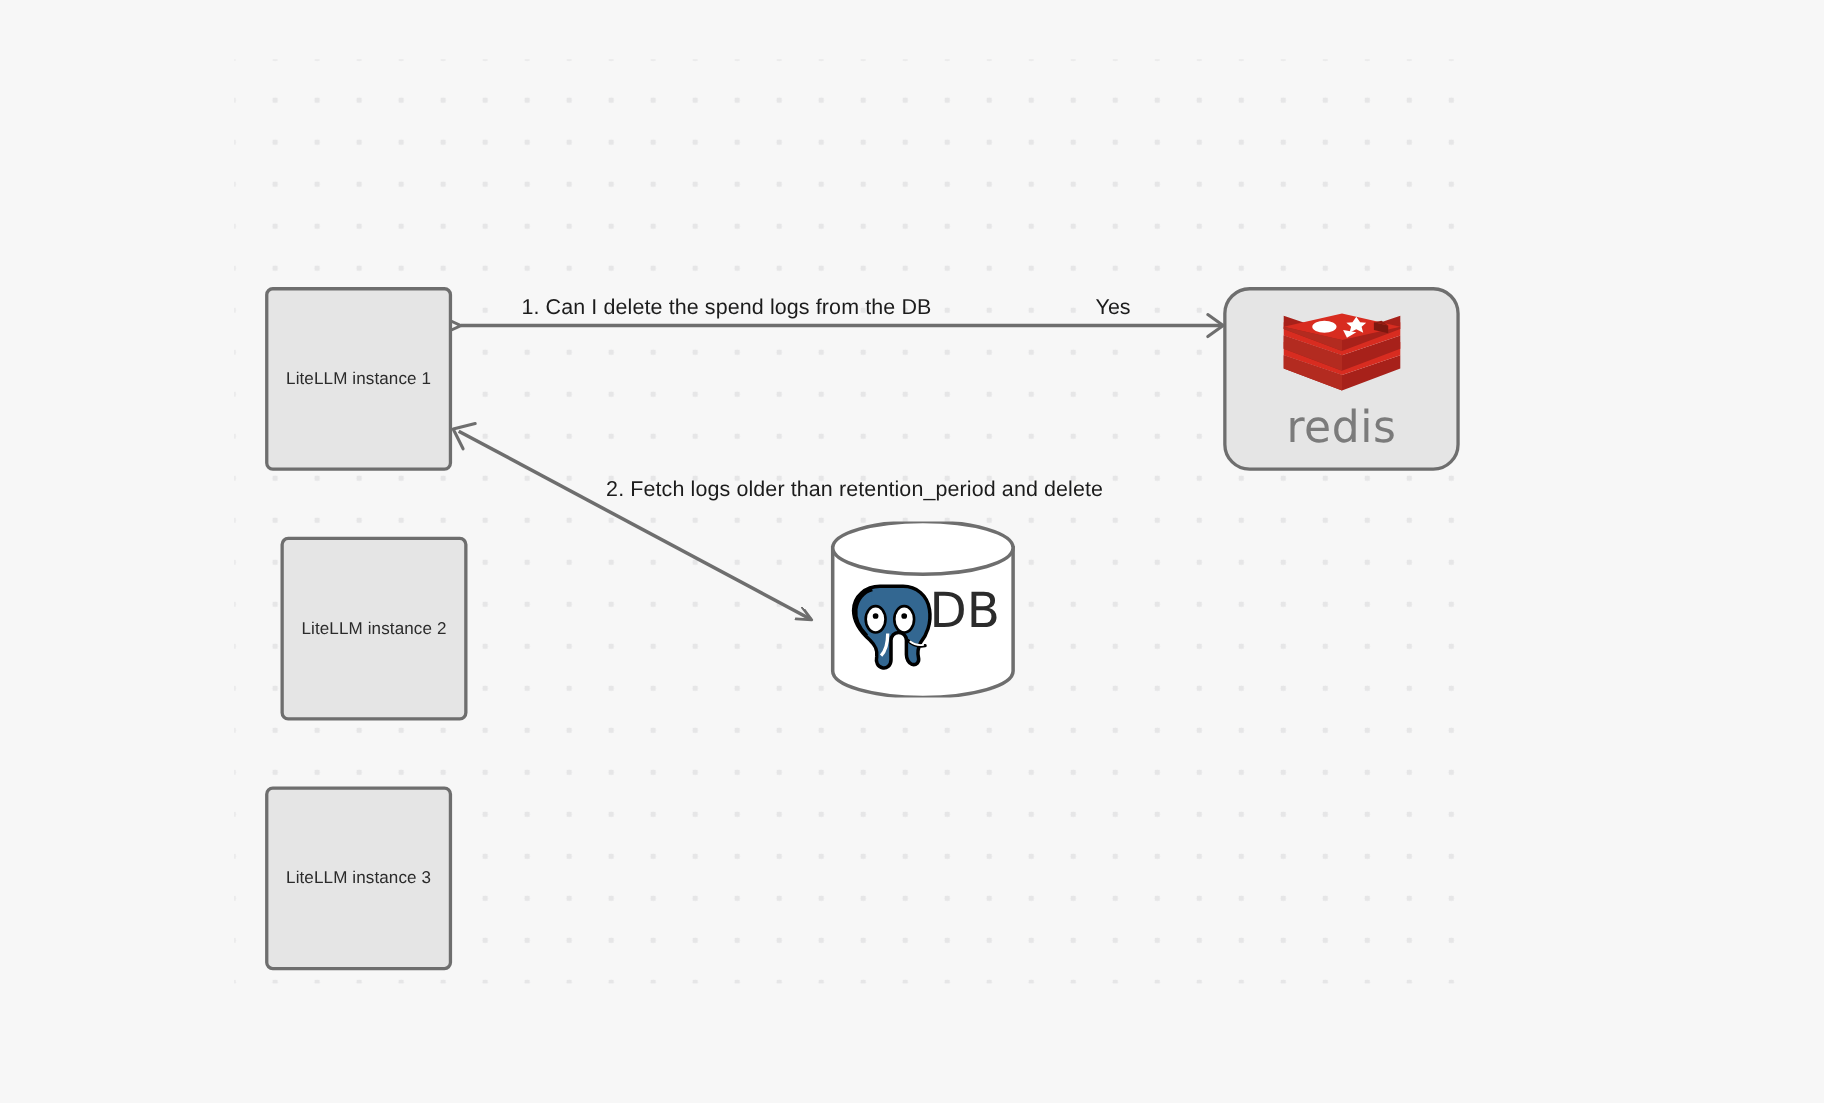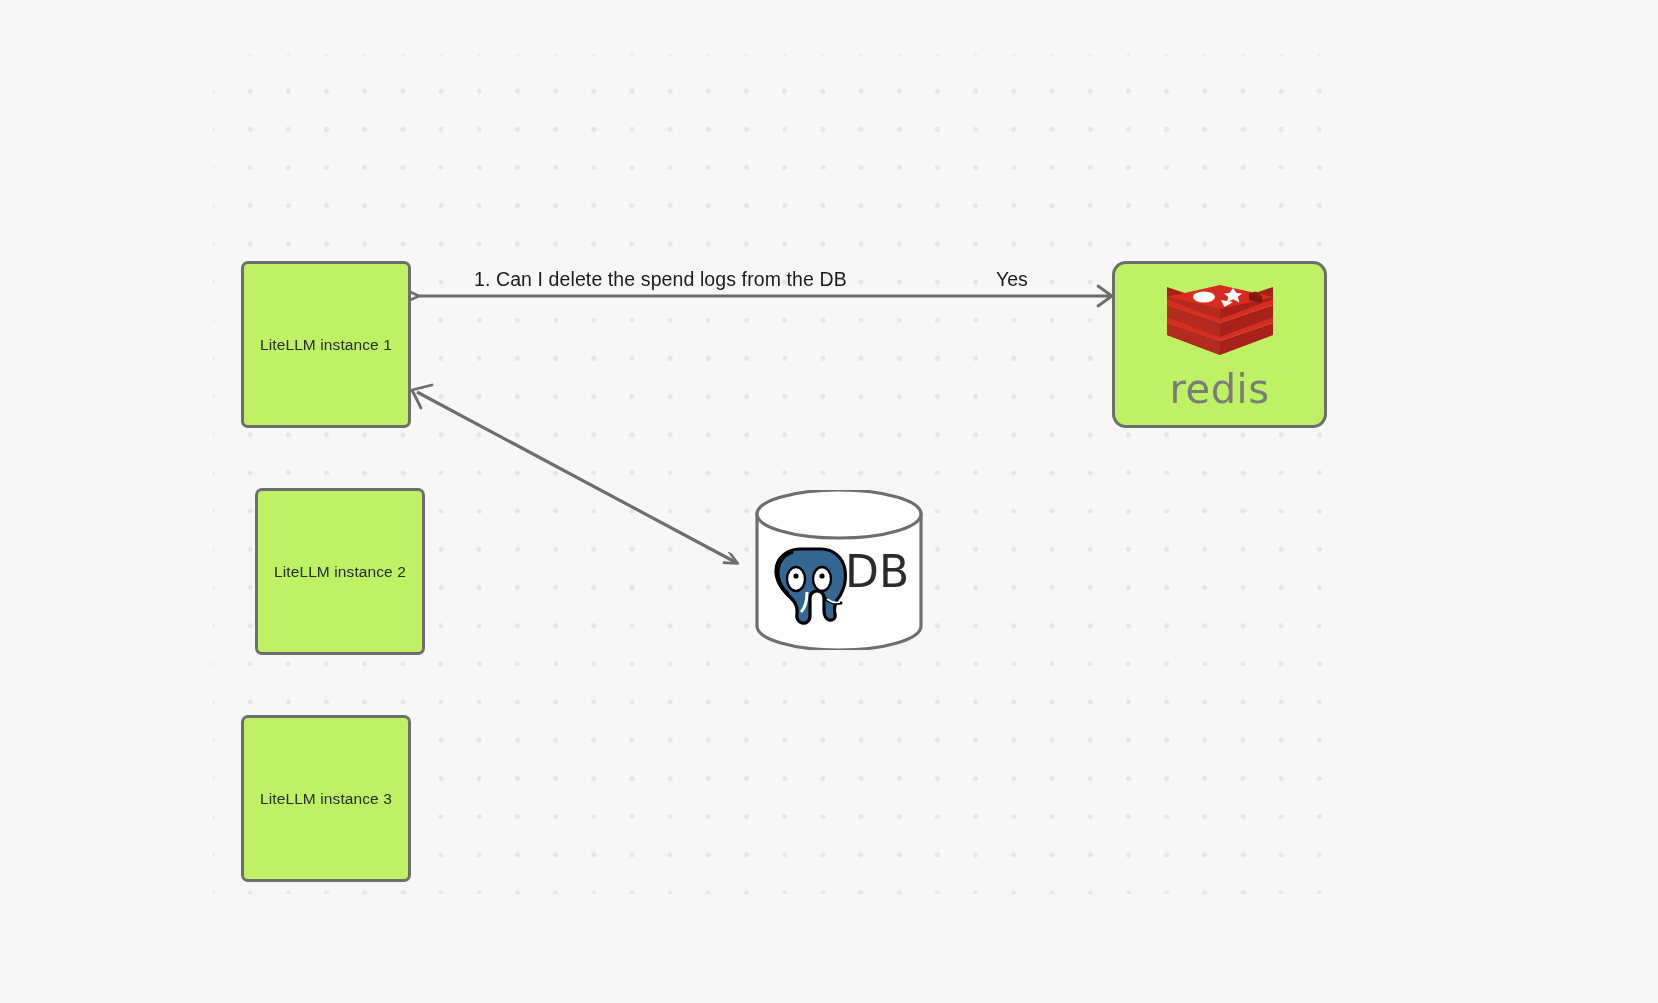--- a/index.html
+++ b/index.html
@@ -29,21 +29,21 @@
     pointer-events: none;
   }
   #edges {
     position: absolute;
     left: 0; top: 0;
     width: 1658px;
     height: 1003px;
   }
   .node {
     position: absolute;
-    background: #bef264;
+    background: #e5e5e5;
     border: 3px solid #6e6e6e;
     box-sizing: border-box;
     text-align: right;
   }
   .litellm-box {
     width: 170px;
     height: 167px;
     border-radius: 7px;
     display: flex;
     align-items: center;
@@ -58,21 +58,21 @@
   }
   #node-litellm-1 { left: 241px; top: 261px; }
   #node-litellm-2 { left: 255px; top: 488px; }
   #node-litellm-3 { left: 241px; top: 715px; }
 
   #node-redis {
     left: 1112px;
     top: 261px;
     width: 215px;
     height: 167px;
-    border-radius: 14px;
+    border-radius: 24px;
     display: flex;
     flex-direction: column;
     align-items: center;
     justify-content: center;
   }
   .redis-logo-wrap {
     display: flex;
     flex-direction: column;
     align-items: center;
     justify-content: center;
@@ -84,21 +84,21 @@
     font-family: "DejaVu Sans", sans-serif;
     font-weight: 400;
     letter-spacing: 0.5px;
     line-height: 1;
     margin-top: 2px;
   }
 
   #node-db {
     position: absolute;
     left: 753px;
-    top: 490px;
+    top: 474px;
     width: 172px;
     height: 136px;
   }
   .db-text {
     position: absolute;
     left: 92px;
     top: 60px;
     font-size: 44px;
     font-weight: 400;
     color: #2b2b2b;
@@ -218,14 +218,15 @@
       </g>
       <path d="M44 50 C44 58 42 66 38 70" fill="none" stroke="#ffffff" stroke-width="3"></path>
       <path d="M62 56 C66 60 72 62 78 61" fill="none" stroke="#000000" stroke-width="3" stroke-linecap="round"></path>
       <path d="M64 57 C68 60 73 61 77 60" fill="none" stroke="#ffffff" stroke-width="1.6"></path>
     </svg>
     <div class="db-text">DB</div>
   </div>
 
   <div class="edge-label" id="label-step1">1.  Can I delete the spend logs from the DB</div>
   <div class="edge-label" id="label-yes">Yes</div>
+  <div class="edge-label" id="label-step2">2.  Fetch logs older than retention_period and delete</div>
 
 </div>
 
 </body></html>

